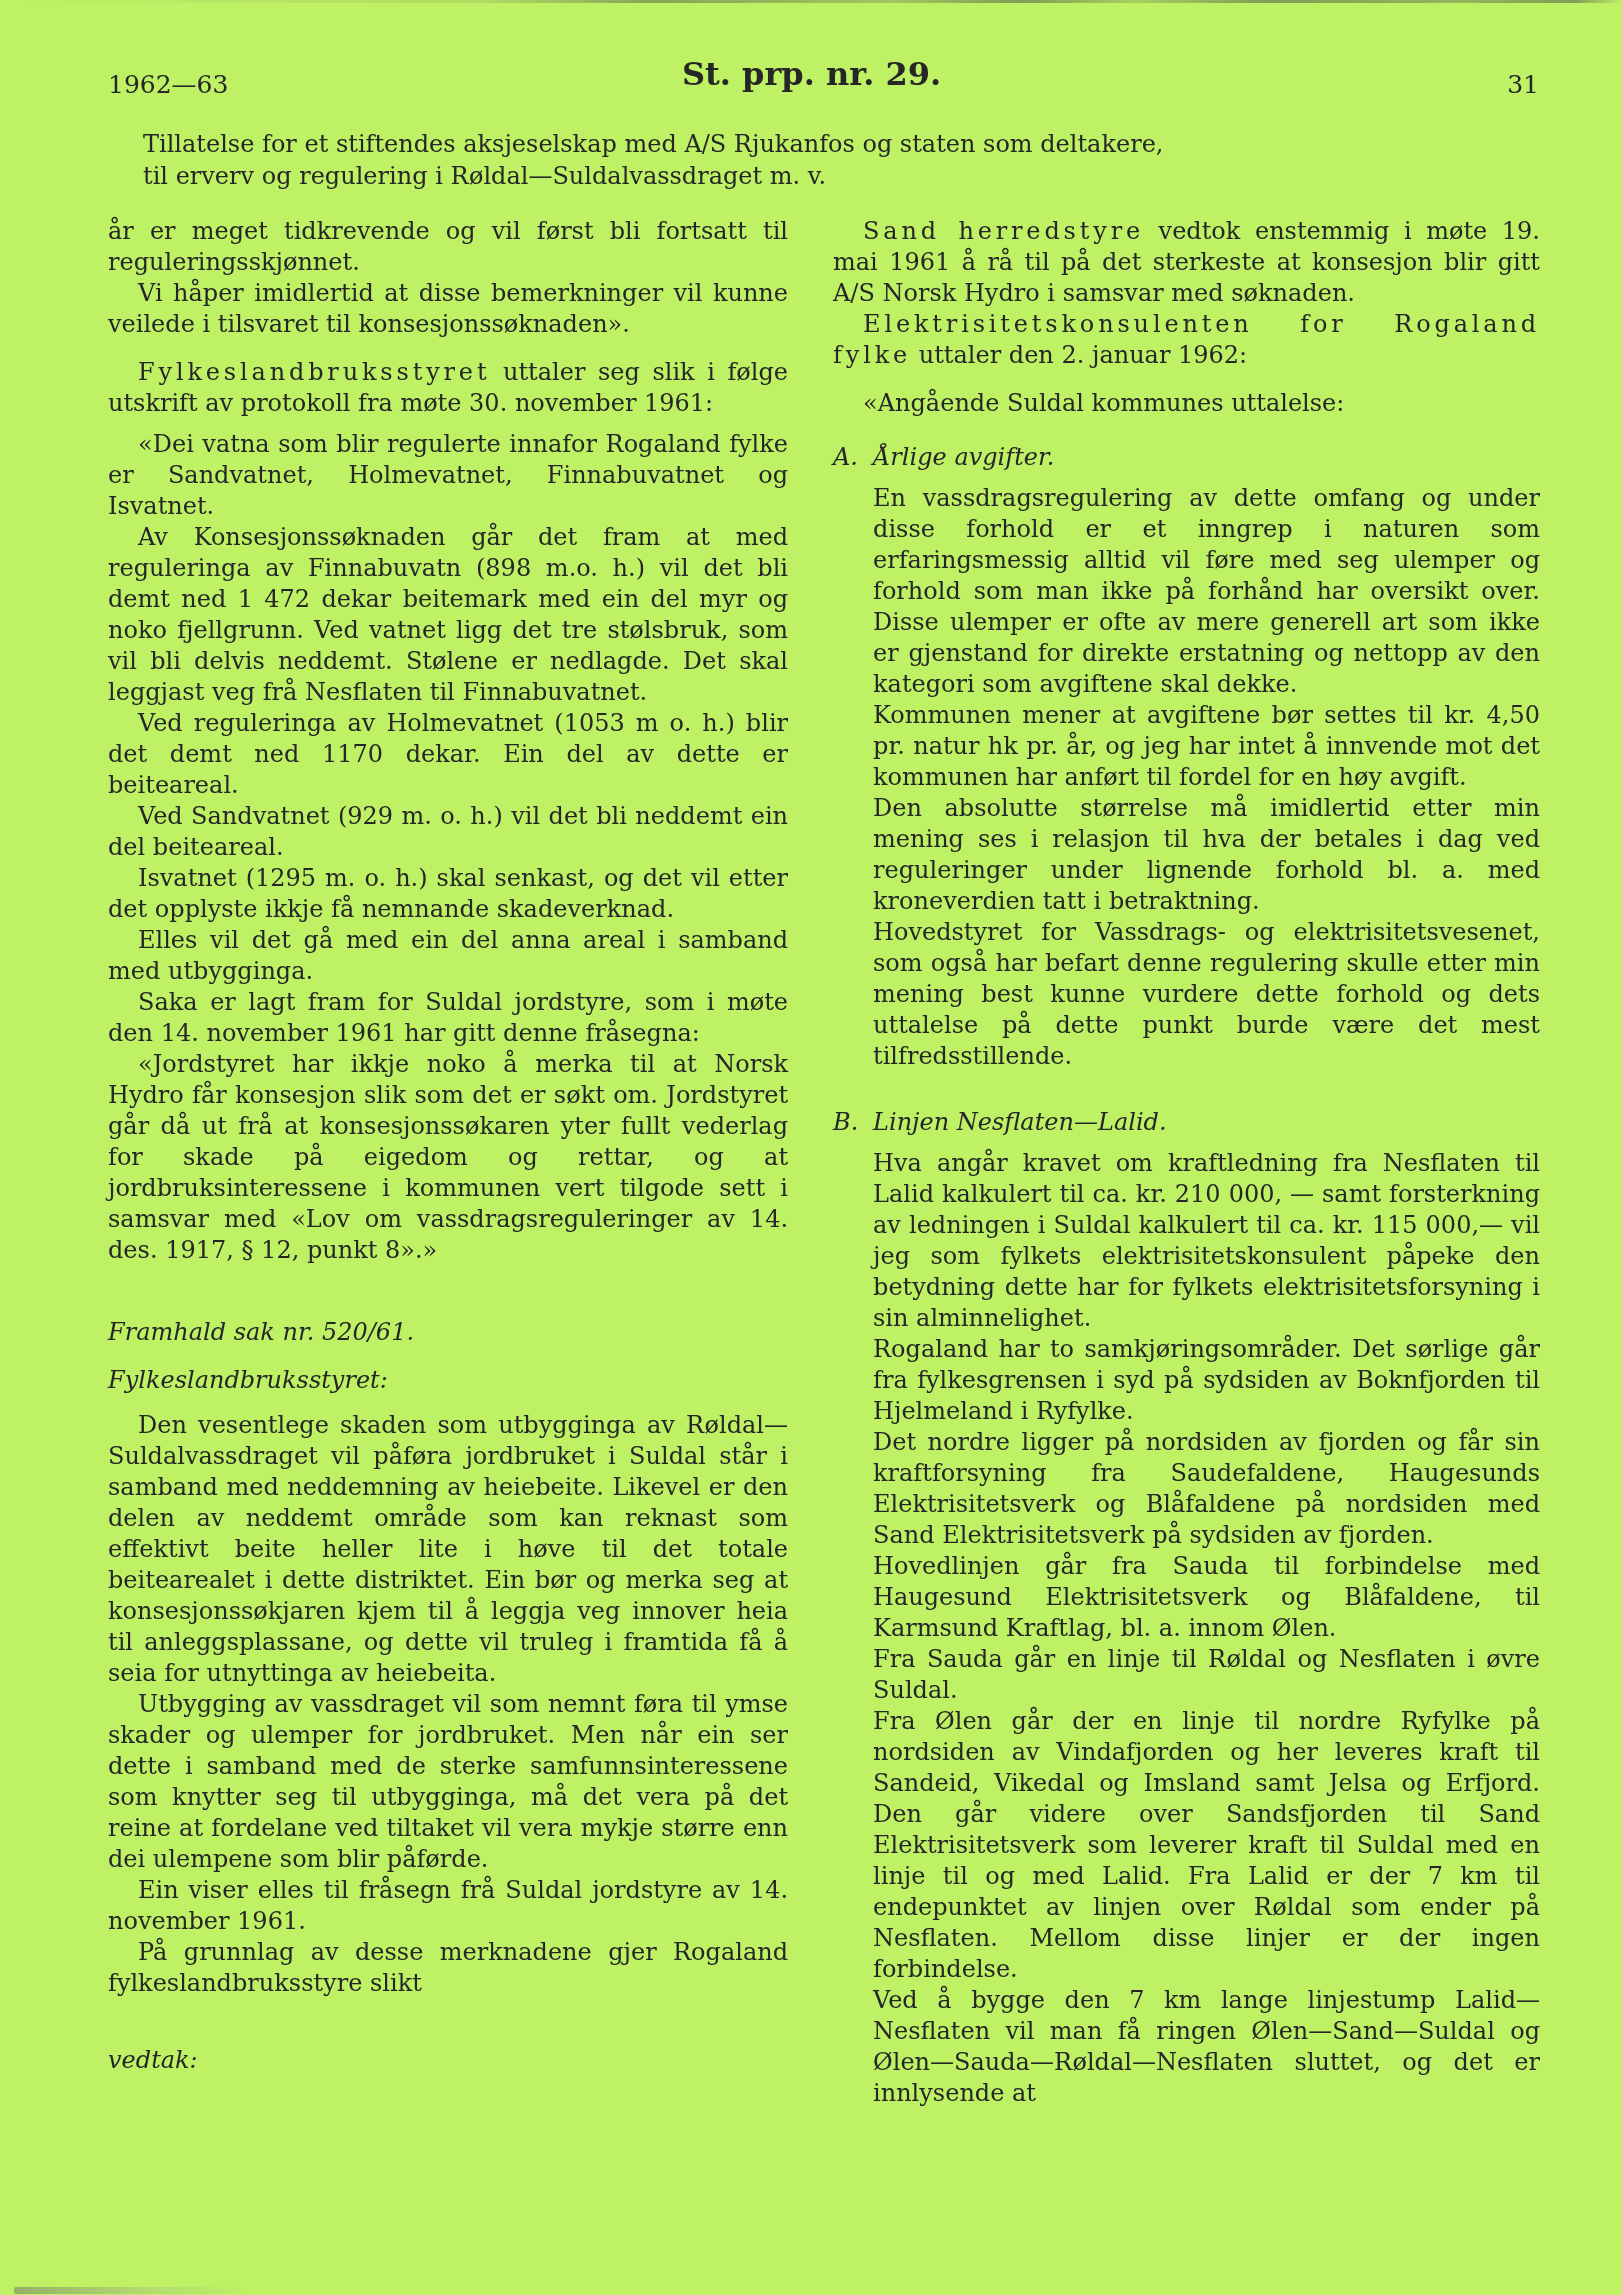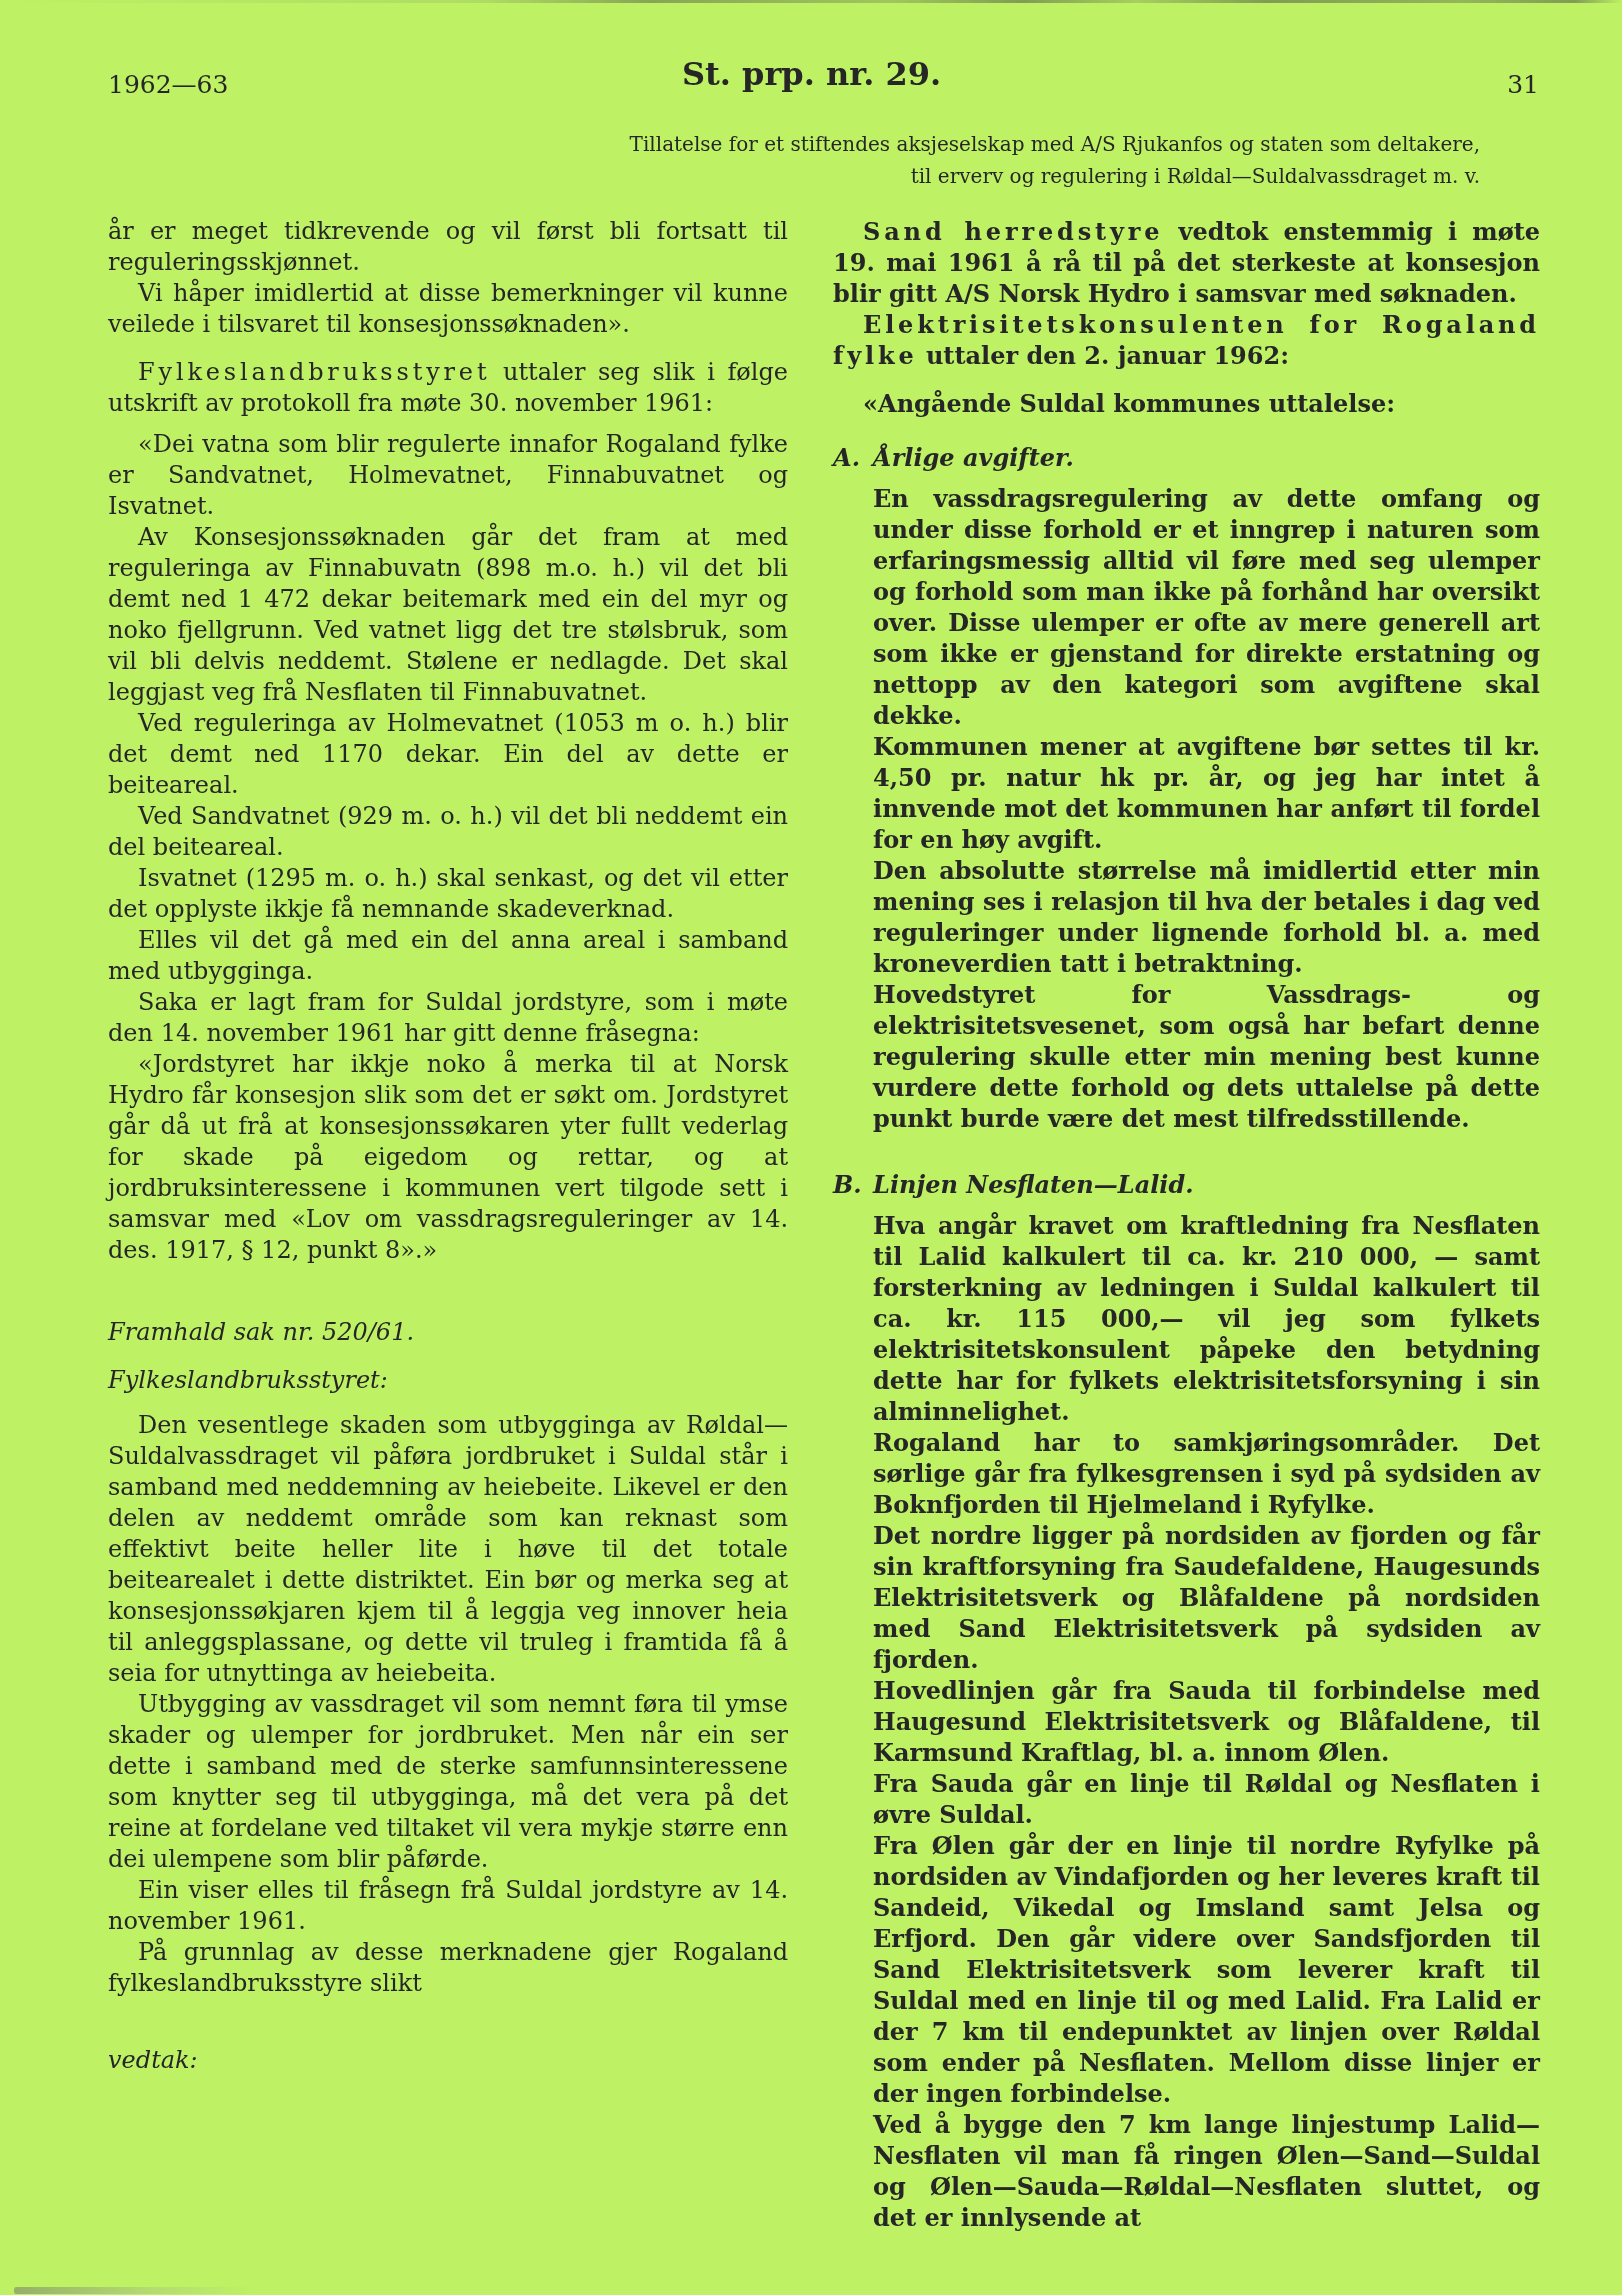--- a/index.html
+++ b/index.html
@@ -28,25 +28,25 @@
     position:absolute; left:13.8px; bottom:1.1px; width:242px; height:6.6px;
     background:linear-gradient(90deg, rgba(110,110,110,.5), rgba(150,150,150,.25) 55%, rgba(170,170,170,0));
     border-radius:2.2px;
   }
   
   .header { position:relative; height:128px; }
   .session  { position:absolute; left:108px;  top:69px; font-size:25px; }
   .doctitle { position:absolute; left:50%; top:59px; transform:translateX(-50%);
               font-size:32px; font-weight:bold; white-space:nowrap; }
   .pagenum  { position:absolute; right:84px; top:69px; font-size:25px; }
-  .subtitle { text-align:right; font-size:20px; line-height:32px; margin:0 143px; }
+  .subtitle { text-align:left; font-size:24px; line-height:32px; margin:0 143px; }
   
   .columns { display:flex; margin:24px 83px 0 108px; column-gap:45px; text-align:justify; }
   .col-left  { width:682px; }
-  .col-right { width:709px;font-weight:bold; }
+  .col-right { width:709px; }
   p { margin:0; }
   .indent { text-indent:30px; }
   .sp { letter-spacing:.16em; }
   .gap-sm { margin-top:10px; }
   .gap-md { margin-top:16.5px; }
   .h-center-italic { font-style:italic; text-indent:0; }
   .h-framhald { margin-top:51px; margin-bottom:17.6px; }
   .h-vedtak   { margin-top:46px; margin-bottom:26.4px; }
   .italic-line { font-style:italic; text-indent:0; margin-bottom:14.3px; }
   .list-section { position:relative; padding-left:40px; margin-top:23px; }

